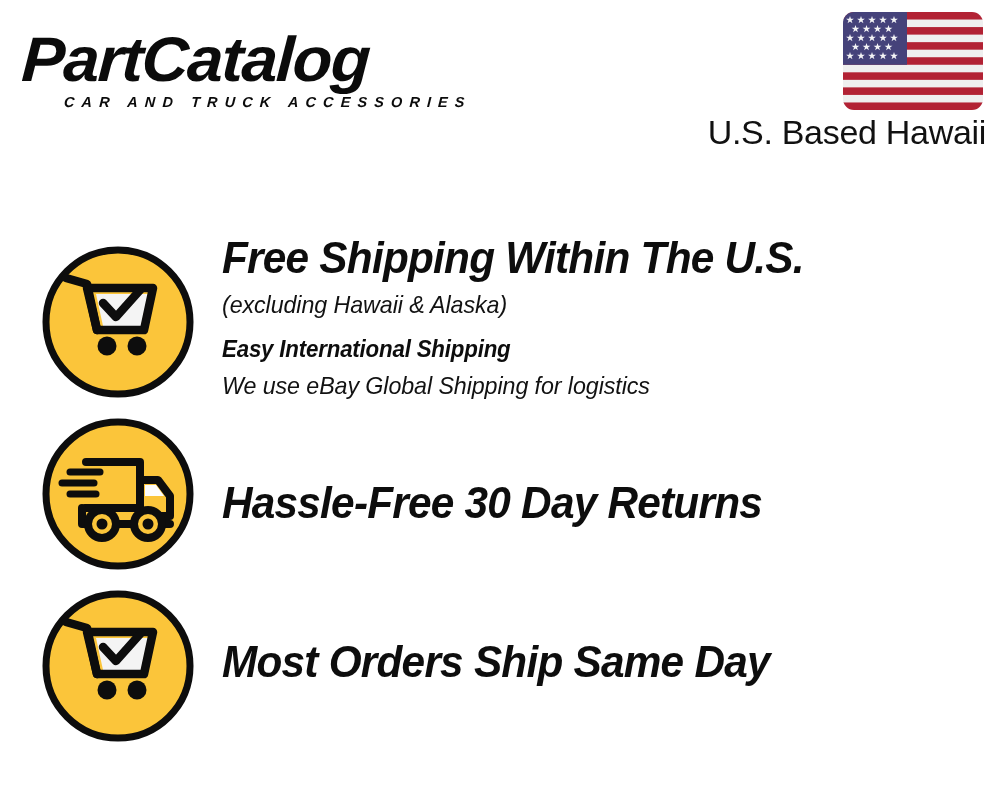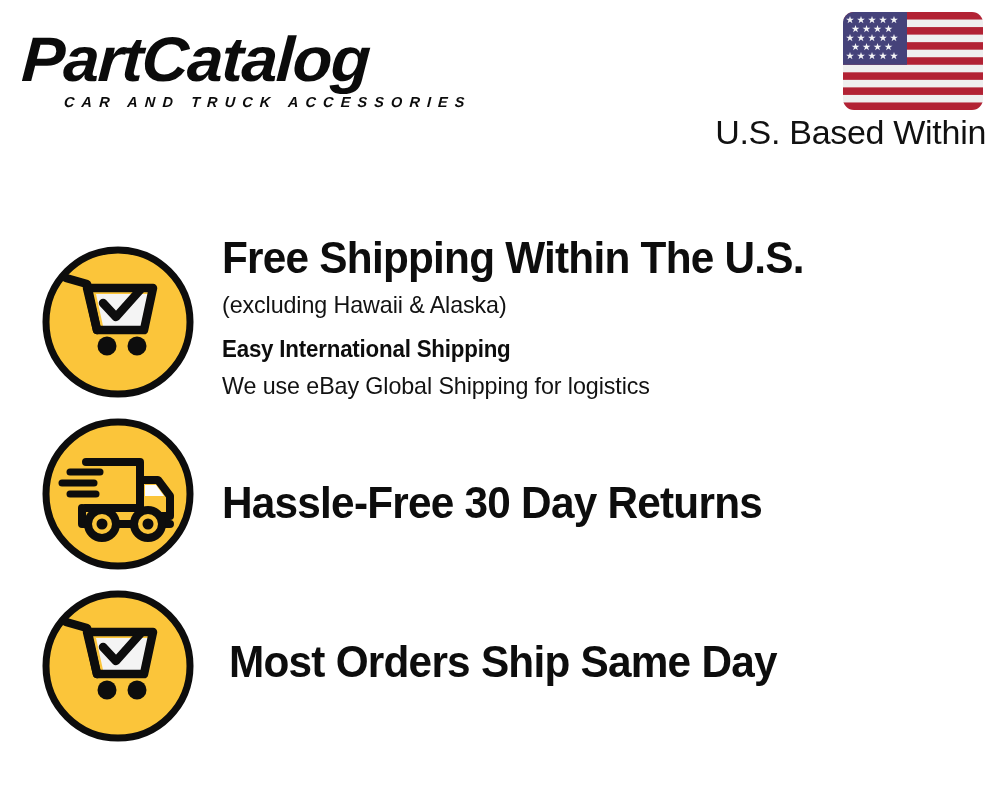--- a/index.html
+++ b/index.html
@@ -87,20 +87,21 @@
     left: 40px;
     width: 156px;
     height: 156px;
   }
   .icon-badge svg { display: block; width: 156px; height: 156px; }
 
   .feature-text {
     position: absolute;
     left: 222px;
     width: 760px;
+    font-style: italic;
   }
   .f-head {
     font-family: "Liberation Sans", sans-serif;
     font-weight: bold;
     font-size: 45px;
     line-height: 52px;
     letter-spacing: -0.8px;
     color: #0d0d0d;
     white-space: nowrap;
     transform: scaleX(0.94);
@@ -136,21 +137,21 @@
   #feature-1 .f-head { margin-top: 0px; }
   #feature-1 .f-sub { margin-top: 5px; }
   #feature-1 .f-sub-strong { margin-top: 12px; }
 
   #feature-2 { top: 416px; }
   #feature-2 .icon-badge { top: 0; }
   #feature-2 .feature-text { top: 61px; }
 
   #feature-3 { top: 588px; }
   #feature-3 .icon-badge { top: 0; }
-  #feature-3 .feature-text { top: 48px; margin-left: 7px; }
+  #feature-3 .feature-text { top: 48px; }
 </style>
 </head>
 <body>
 
 <div id="banner">
 
   <div class="logo-block">
     <div class="logo-word">PartCatalog</div>
     <div class="logo-tagline">CAR AND TRUCK ACCESSORIES</div>
   </div>
@@ -200,21 +201,21 @@
           <use href="#star5" x="7" y="44"></use>
           <use href="#star5" x="18" y="44"></use>
           <use href="#star5" x="29" y="44"></use>
           <use href="#star5" x="40" y="44"></use>
           <use href="#star5" x="51" y="44"></use>
         </g>
       </g>
     </svg>
   </div>
 
-  <div class="seller-text">U.S. Based Within</div>
+  <div class="seller-text">U.S. Based Hawaii</div>
 
   <div class="feature" id="feature-1">
     <div class="icon-badge">
       <svg viewBox="0 0 156 156">
         <circle cx="78" cy="78" r="72" fill="#fbc53a" stroke="#0d0d0d" stroke-width="7"></circle>
 
         <polygon points="56,50 108,50 101,82 63,82" fill="#f4f4f4"></polygon>
 
         <path d="M26 34 L47 40 L57 86" fill="none" stroke="#0d0d0d" stroke-width="8.5" stroke-linecap="round" stroke-linejoin="round"></path>
 

